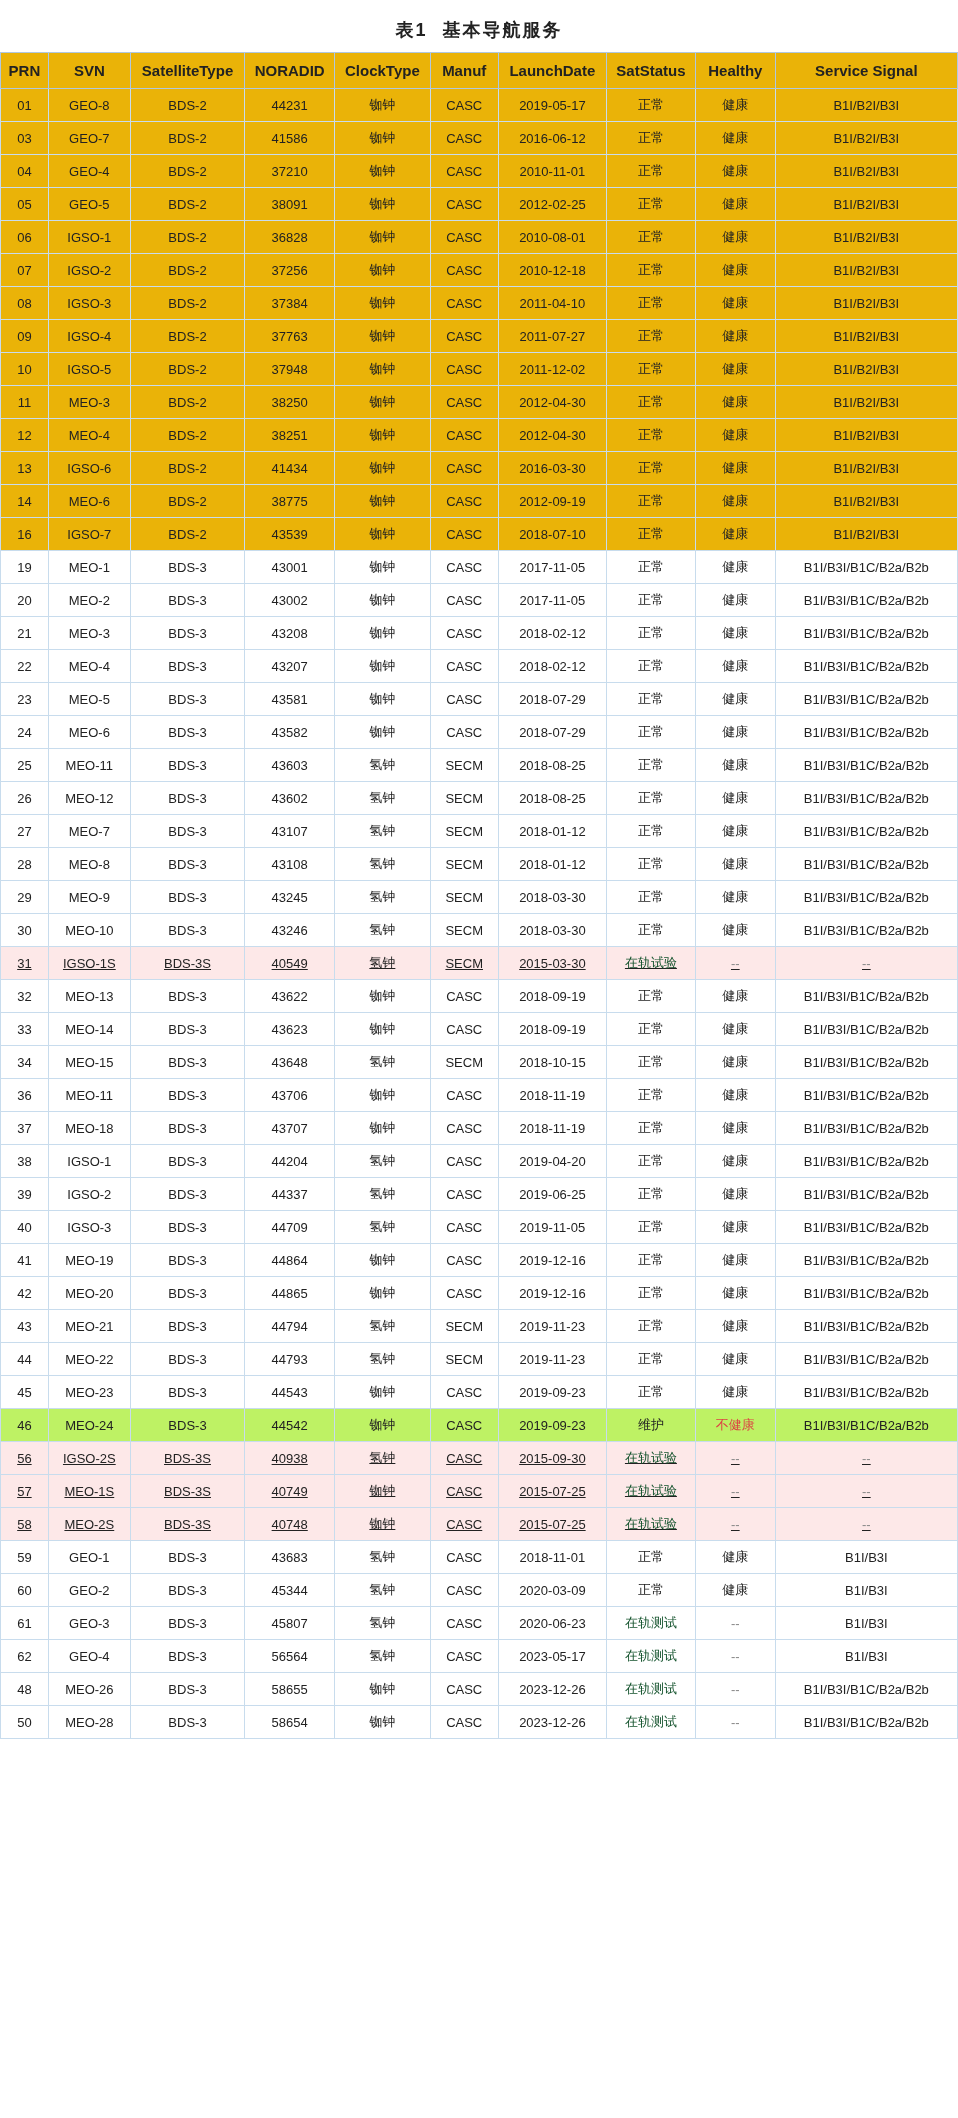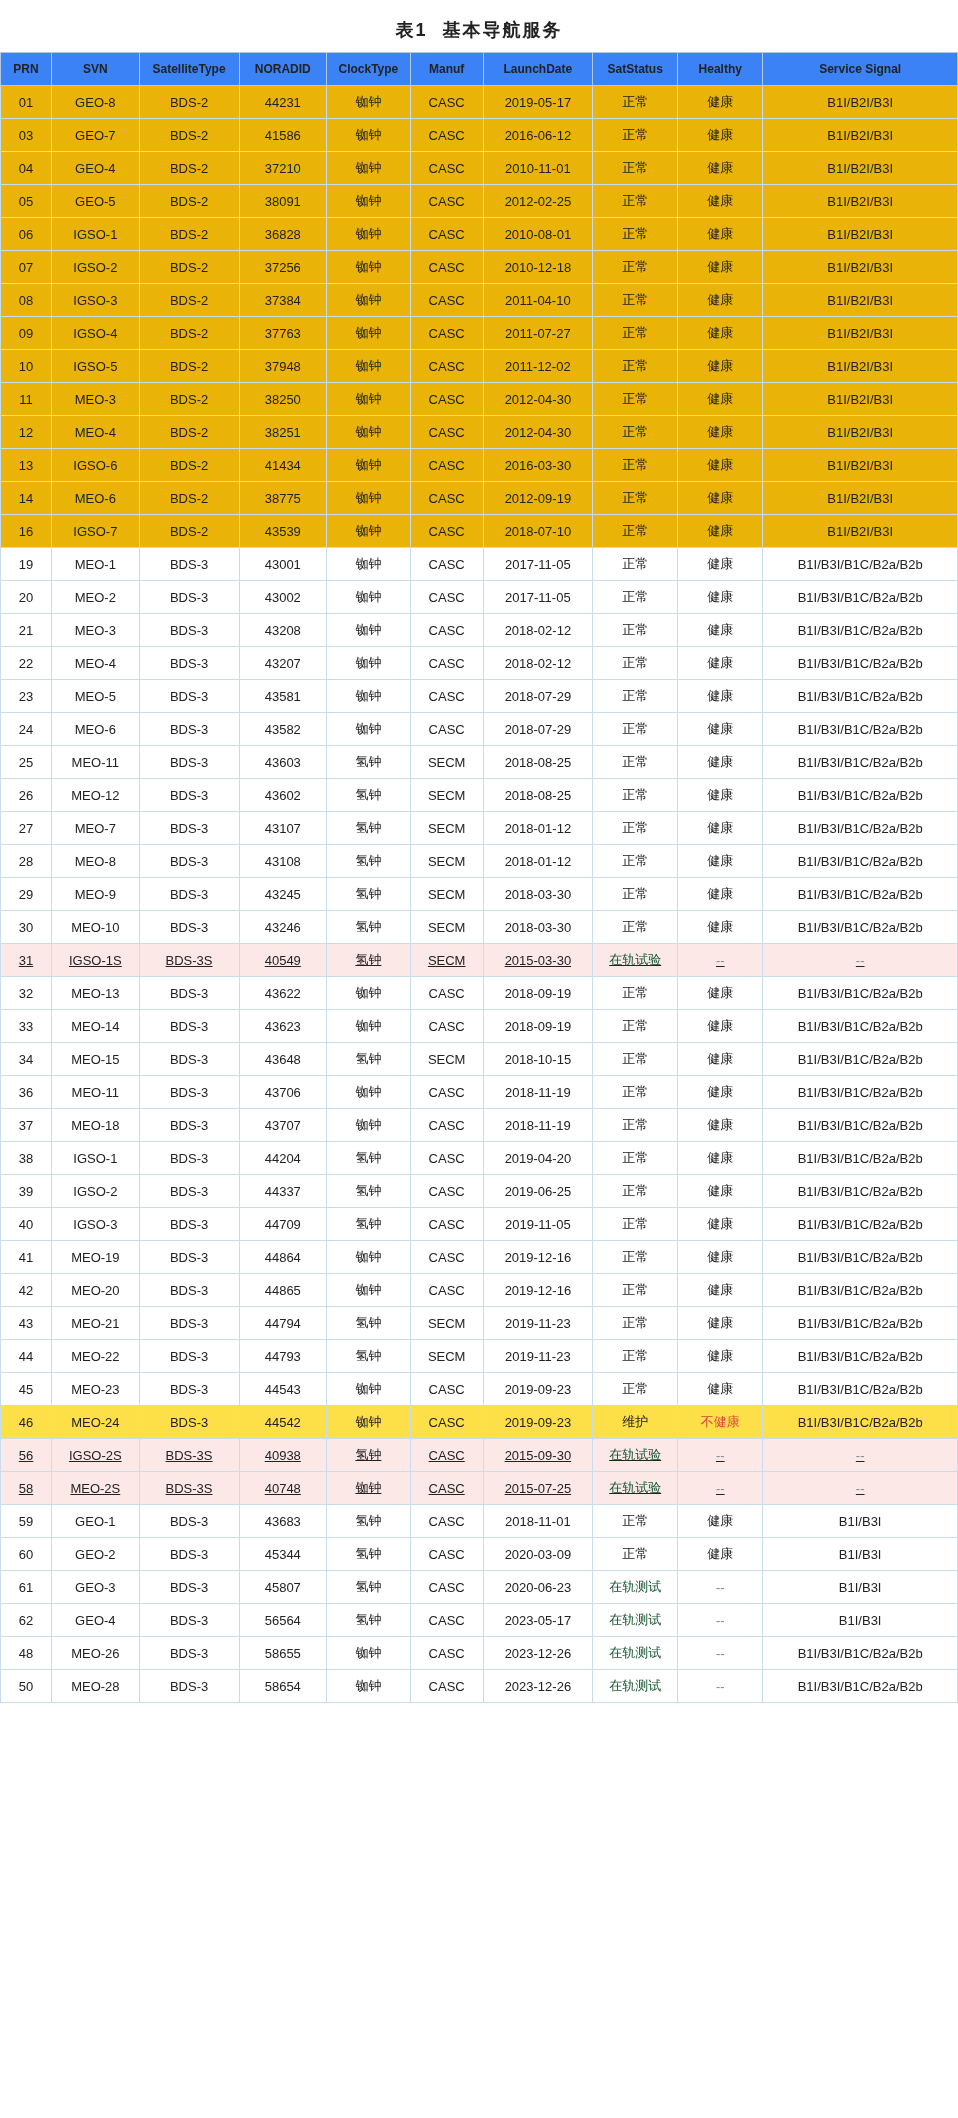--- a/index.html
+++ b/index.html
@@ -20,36 +20,36 @@
     .page-title span.table-num {
       font-size: 18px;
       font-weight: bold;
       margin-right: 8px;
     }
     table {
       width: 100%;
       border-collapse: collapse;
     }
     thead tr th {
-      background: #3b82f6;
+      background: #eab308;
       border: 1px solid #b0c8e0;
       padding: 9px 4px;
       text-align: center;
       font-weight: bold;
-      font-size: 12px;
+      font-size: 15px;
     }
     tbody tr td {
       border: 1px solid #c8dced;
       padding: 7px 4px;
       text-align: center;
       font-size: 13px;
     }
     tbody tr.row-bds2 { background: #eab308; }
     tbody tr.row-bds3 { background: #ffffff; }
-    tbody tr.row-maintenance { background: #fde047; padding-left: 40px; }
+    tbody tr.row-maintenance { background: #bef264; padding-left: 40px; }
     tbody tr.row-trial { background: #fde8e8; text-decoration: underline; }
     .col-prn { width: 42px; }
     .col-svn { width: 72px; }
     .col-sattype { width: 80px; }
     .col-noradid { width: 72px; }
     .col-clock { width: 60px; }
     .col-manuf { width: 60px; }
     .col-launch { width: 90px; }
     .col-satstatus { width: 70px; }
     .col-healthy { width: 70px; }
@@ -579,20 +579,32 @@
         <td>BDS-3S</td>
         <td>40938</td>
         <td>氢钟</td>
         <td>CASC</td>
         <td>2015-09-30</td>
         <td class="status-trial">在轨试验</td>
         <td class="dash">--</td>
         <td class="dash">--</td>
       </tr>
       <tr class="row-trial">
+        <td>57</td>
+        <td>MEO-1S</td>
+        <td>BDS-3S</td>
+        <td>40749</td>
+        <td>铷钟</td>
+        <td>CASC</td>
+        <td>2015-07-25</td>
+        <td class="status-trial">在轨试验</td>
+        <td class="dash">--</td>
+        <td class="dash">--</td>
+      </tr>
+      <tr class="row-trial">
         <td>58</td>
         <td>MEO-2S</td>
         <td>BDS-3S</td>
         <td>40748</td>
         <td>铷钟</td>
         <td>CASC</td>
         <td>2015-07-25</td>
         <td class="status-trial">在轨试验</td>
         <td class="dash">--</td>
         <td class="dash">--</td>

